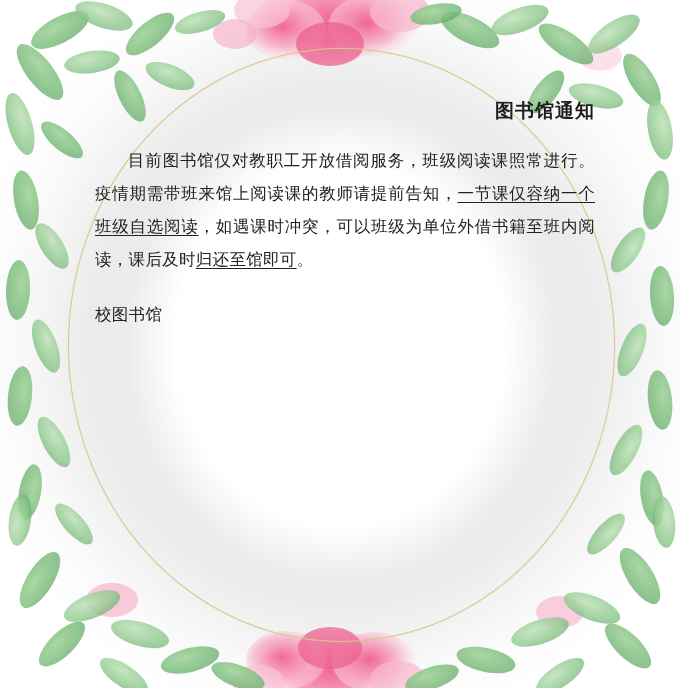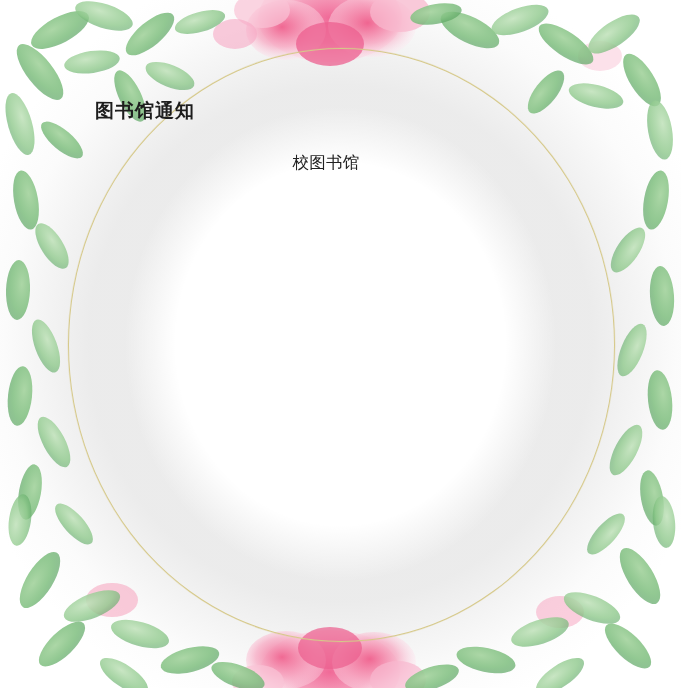--- a/index.html
+++ b/index.html
@@ -57,21 +57,21 @@
   
   #content {
     position: absolute;
     left: 95px;
     top: 98px;
     width: 500px;
     height: 500px;
   }
 
   .doc-title {
-    text-align: left;
+    text-align: right;
     font-size: 19px;
     font-weight: bold;
     letter-spacing: 1px;
     color: #1d1d1d;
     margin: 0 0 20px 0;
     font-family: Liberation Mono, monospace;
   }
 
   .para {
     font-size: 16.5px;
@@ -81,21 +81,21 @@
     margin: 0 0 3px 0;
     text-align: justify;
     text-justify: inter-ideograph;
     letter-spacing: 0.3px;
   }
 
   .u { text-decoration: underline; text-underline-offset: 3px; }
 
   .signature {
     margin-top: 28px;
-    text-align: center;
+    text-align: left;
     padding-right: 38px;
     font-size: 16.5px;
     color: #222222;
     letter-spacing: 0.3px;
   }
 </style>
 </head>
 <body>
 
 <div id="page">
@@ -321,17 +321,18 @@
           <ellipse cx="0" cy="0" rx="26" ry="11" fill="url(#leafG2)"></ellipse>
         </g>
     </g>
   </svg>
 
   <div id="oval-frame"></div>
 
   <div id="content">
     <h1 class="doc-title">图书馆通知</h1>
     <div id="paragraphs">
+        <div class="para"><span>目前图书馆仅对教职工开放借阅服务，班级阅读课照常进行。疫情期需带班来馆上阅读课的教师请提前告知，</span><span class="u">一节课仅容纳一个班级自选阅读</span><span>，如遇课时冲突，可以班级为单位外借书籍至班内阅读，课后及时</span><span class="u">归还至馆即可</span><span>。</span></div>
       </div>
     <div class="signature">校图书馆</div>
   </div>
 
 </div>
 
 </body></html>

